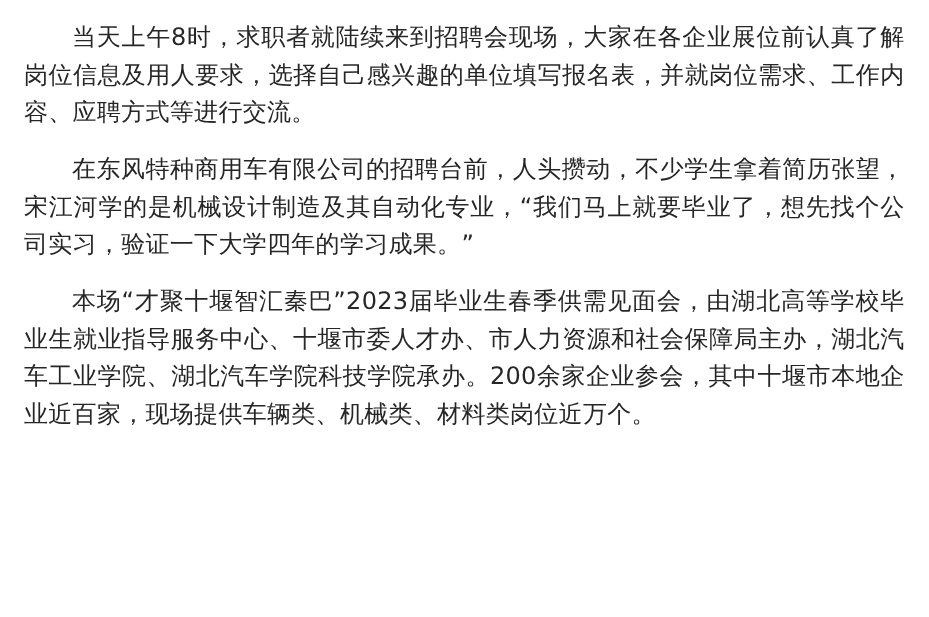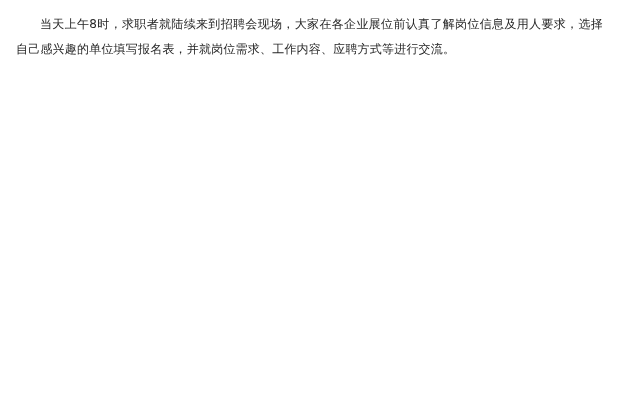--- a/index.html
+++ b/index.html
@@ -13,30 +13,32 @@
     overflow: hidden;
     font-family: "DejaVu Sans", "Liberation Sans", sans-serif;
   }
   .article {
     box-sizing: border-box;
     width: 619px;
     padding: 12px 16px 0 16px;
   }
   .para {
     margin: 0 0 13px 0;
-    font-size: 12px;
+    font-size: 16px;
     line-height: 25px;
     color: #262626;
     text-align: justify;
     text-justify: inter-ideograph;
     text-indent: 2em;
     letter-spacing: 0.2px;
   }
   .para:last-child {
     margin-bottom: 0;
   }
 </style>
 </head>
 <body>
 
 <div class="article">
   <p class="para">当天上午8时，求职者就陆续来到招聘会现场，大家在各企业展位前认真了解岗位信息及用人要求，选择自己感兴趣的单位填写报名表，并就岗位需求、工作内容、应聘方式等进行交流。</p>
+  <p class="para">在东风特种商用车有限公司的招聘台前，人头攒动，不少学生拿着简历张望，宋江河学的是机械设计制造及其自动化专业，“我们马上就要毕业了，想先找个公司实习，验证一下大学四年的学习成果。”</p>
+  <p class="para">本场“才聚十堰智汇秦巴”2023届毕业生春季供需见面会，由湖北高等学校毕业生就业指导服务中心、十堰市委人才办、市人力资源和社会保障局主办，湖北汽车工业学院、湖北汽车学院科技学院承办。200余家企业参会，其中十堰市本地企业近百家，现场提供车辆类、机械类、材料类岗位近万个。</p>
 </div>
 
 </body></html>

